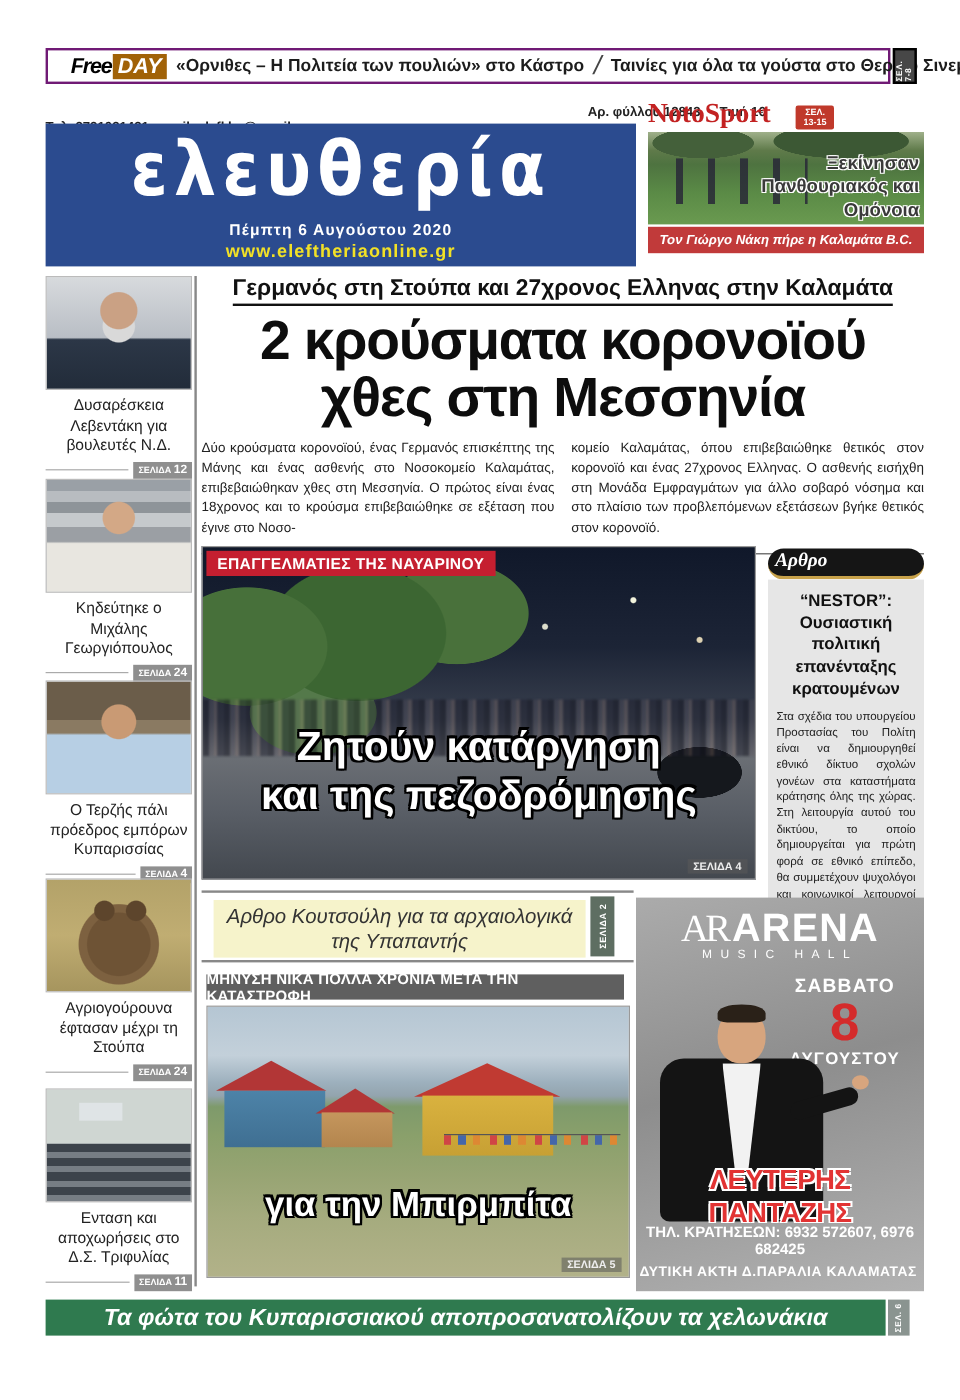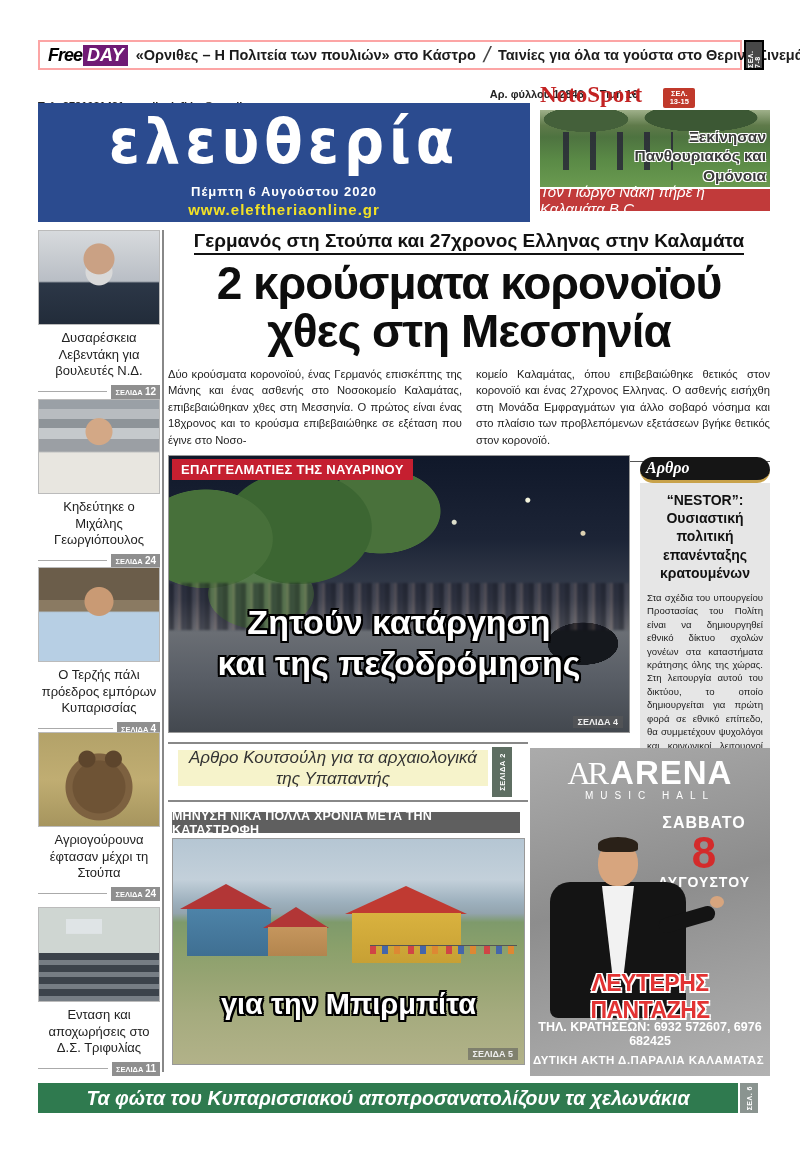--- a/index.html
+++ b/index.html
@@ -1,24 +1,24 @@
 <!DOCTYPE html>
 <html><head>
 <meta charset="utf-8">
 <style>
   html,body{margin:0;padding:0;background:#fff;}
   .page{position:relative;width:800px;height:1167px;background:#fff;
         font-family:"Liberation Sans",sans-serif;overflow:hidden;color:#111;}
 
   
   .top-strip{position:absolute;left:38px;top:40px;width:704px;height:30px;
-             border:2px solid #fca5a5;display:flex;align-items:center;gap:8px;padding:0 8px;box-sizing:border-box;}
+             border:2px solid #701a75;display:flex;align-items:center;gap:8px;padding:0 19px;box-sizing:border-box;}
   .freeday{display:inline-flex;align-items:center;font-style:italic;font-weight:bold;font-size:18px;}
   .freeday .free{color:#000;letter-spacing:-1px;}
-  .freeday .day{background:#701a75;color:#fff;padding:0 4px;margin-left:1px;text-align:center;}
+  .freeday .day{background:#a16207;color:#fff;padding:0 4px;margin-left:1px;text-align:center;}
   .strip-text{font-weight:bold;font-size:14.5px;color:#1c1c1c;white-space:nowrap;}
   .strip-slash{font-size:22px;color:#444;font-weight:normal;transform:skewX(-12deg);}
   .vtab{position:absolute;display:flex;align-items:center;justify-content:center;
         background:#474747;color:#fff;border:2px solid #000;box-sizing:border-box;}
   .vtab span{writing-mode:vertical-rl;transform:rotate(180deg);font-size:7px;font-weight:bold;letter-spacing:.5px;}
   .tab-top{left:744px;top:40px;width:20px;height:30px;}
 
   
   .info-line{position:absolute;left:38px;top:100px;width:600px;font-size:11px;font-weight:bold;color:#222;}
   .issue{position:absolute;left:388px;top:88px;width:250px;text-align:right;font-size:11px;font-weight:bold;color:#222;}
@@ -41,21 +41,21 @@
       background-image:
         radial-gradient(ellipse 60px 18px at 20% 12%, #44603a 0 70%, transparent 71%),
         radial-gradient(ellipse 80px 20px at 70% 10%, #3c5834 0 70%, transparent 71%),
         linear-gradient(180deg,#9fb08a 0%,#5f7a4a 20%,#4e7340 35%,#5a8a46 65%,#6a9a50 100%);}
   .noto-runners{position:absolute;left:6%;top:28%;width:52%;height:50%;filter:blur(.4px);
       background:repeating-linear-gradient(90deg,transparent 0 9px,rgba(40,40,55,.85) 9px 15px,transparent 15px 27px);}
   .noto-caption{position:absolute;right:4px;top:22%;width:62%;text-align:right;
       font-weight:bold;font-size:15.5px;line-height:1.25;color:#3a3a3a;
       text-shadow:-1px -1px 0 #fff,1px -1px 0 #fff,-1px 1px 0 #fff,1px 1px 0 #fff;}
   .noto-bar{position:absolute;left:540px;top:189px;width:230px;height:22px;background:#c13a3a;
-      color:#fff;font-weight:normal;font-style:italic;font-size:15px;display:flex;align-items:center;justify-content:center;}
+      color:#fff;font-weight:bold;font-style:italic;font-size:11px;display:flex;align-items:center;justify-content:center;}
 
   
   .sidebar-rule{position:absolute;left:162px;top:230px;width:2px;height:842px;background:#888;}
   .sb-item{position:absolute;left:38px;width:122px;}
   .sb-photo{width:122px;height:95px;border:1px solid #bbb;box-sizing:border-box;}
   .sb-cap{margin-top:5px;text-align:center;font-size:13px;line-height:1.28;color:#222;}
   .sb-badge-row{display:flex;align-items:center;margin-top:5px;}
   .sb-badge-row::before{content:"";flex:1;height:1px;background:#aaa;margin-right:4px;}
   .sb-badge{background:#8f8f8f;color:#fff;font-size:7.5px;font-weight:bold;padding:1.5px 4px;white-space:nowrap;}
   .sb-badge b{font-size:10px;}
@@ -119,21 +119,21 @@
   .arthro-head{background:#151515;color:#fff;font-family:"Liberation Serif",serif;font-style:italic;
       font-weight:bold;font-size:16px;padding:2px 6px 3px;border-bottom:3px solid #c8a24a;border-radius:13px;}
   .arthro-box{background:#e6e6e6;padding:8px 7px 6px;box-sizing:border-box;min-height:246px;}
   .arthro-title{text-align:center;font-weight:bold;font-size:14px;line-height:1.3;color:#111;}
   .arthro-body{margin-top:9px;font-size:9.6px;line-height:1.4;text-align:justify;color:#222;}
   .arthro-ref{border-top:1.5px solid #333;margin-top:8px;padding-top:2px;text-align:right;
       font-weight:bold;font-style:italic;font-size:10.5px;}
 
   
   .rule-h{position:absolute;left:168px;width:360px;height:2px;background:#888;}
-  .yellow-box{position:absolute;left:178px;top:750px;width:310px;height:36px;background:#f6f3cb;
+  .yellow-box{position:absolute;left:178px;top:750px;width:310px;height:48px;background:#f6f3cb;
       display:flex;align-items:center;justify-content:center;text-align:center;
       font-style:italic;font-size:17px;line-height:1.25;color:#333;}
   .tab-yellow{left:492px;top:747px;width:20px;height:50px;background:#5e6e62;border:none;}
   .tab-yellow span{font-size:7.5px;}
 
   
   .birbita-bar{position:absolute;left:172px;top:812px;width:348px;height:21px;background:#5f5f5f;
       color:#fff;font-weight:bold;font-size:12.5px;display:flex;align-items:center;justify-content:center;letter-spacing:.2px;}
   .birbita-photo{position:absolute;left:172px;top:838px;width:353px;height:227px;overflow:hidden;border:1px solid #999;box-sizing:border-box;
       background-image:linear-gradient(180deg,#b5c6d3 0%,#c3d0da 18%,#9db0bd 28%,#93a4ae 33%,#7e9a6b 37%,#8aa06b 48%,#97a473 62%,#a5ab7e 78%,#b2b289 100%);}

